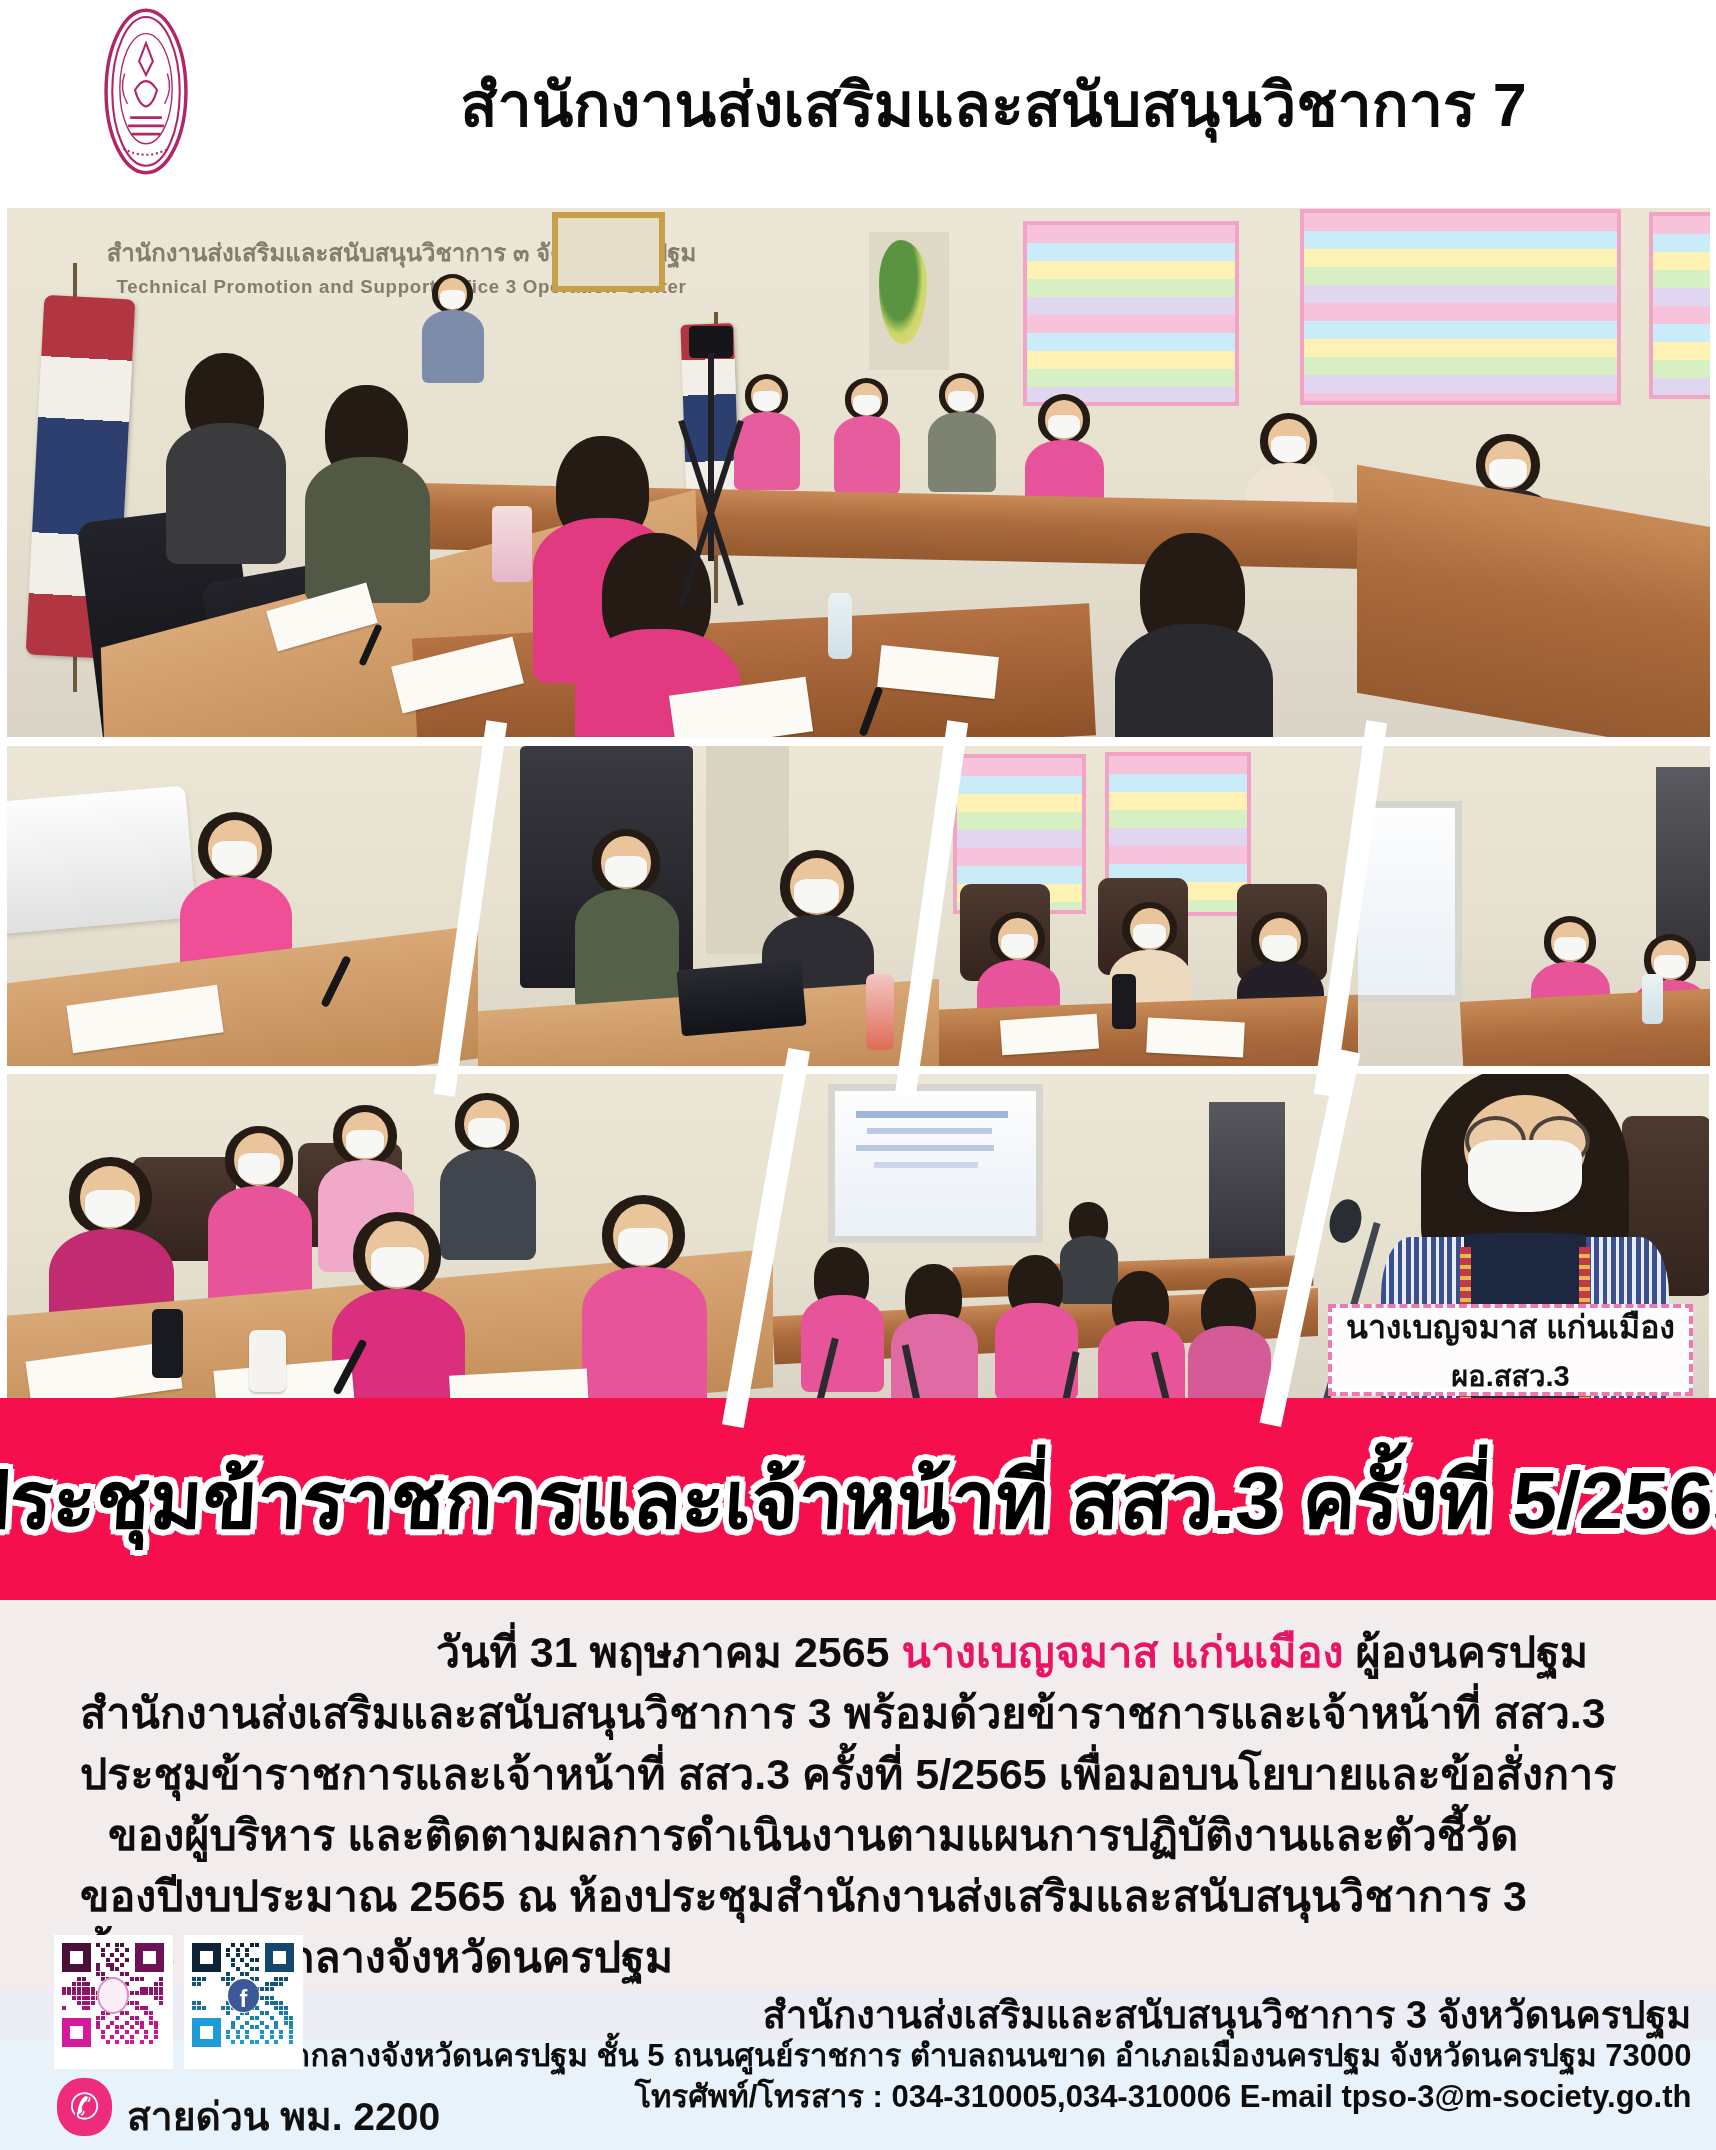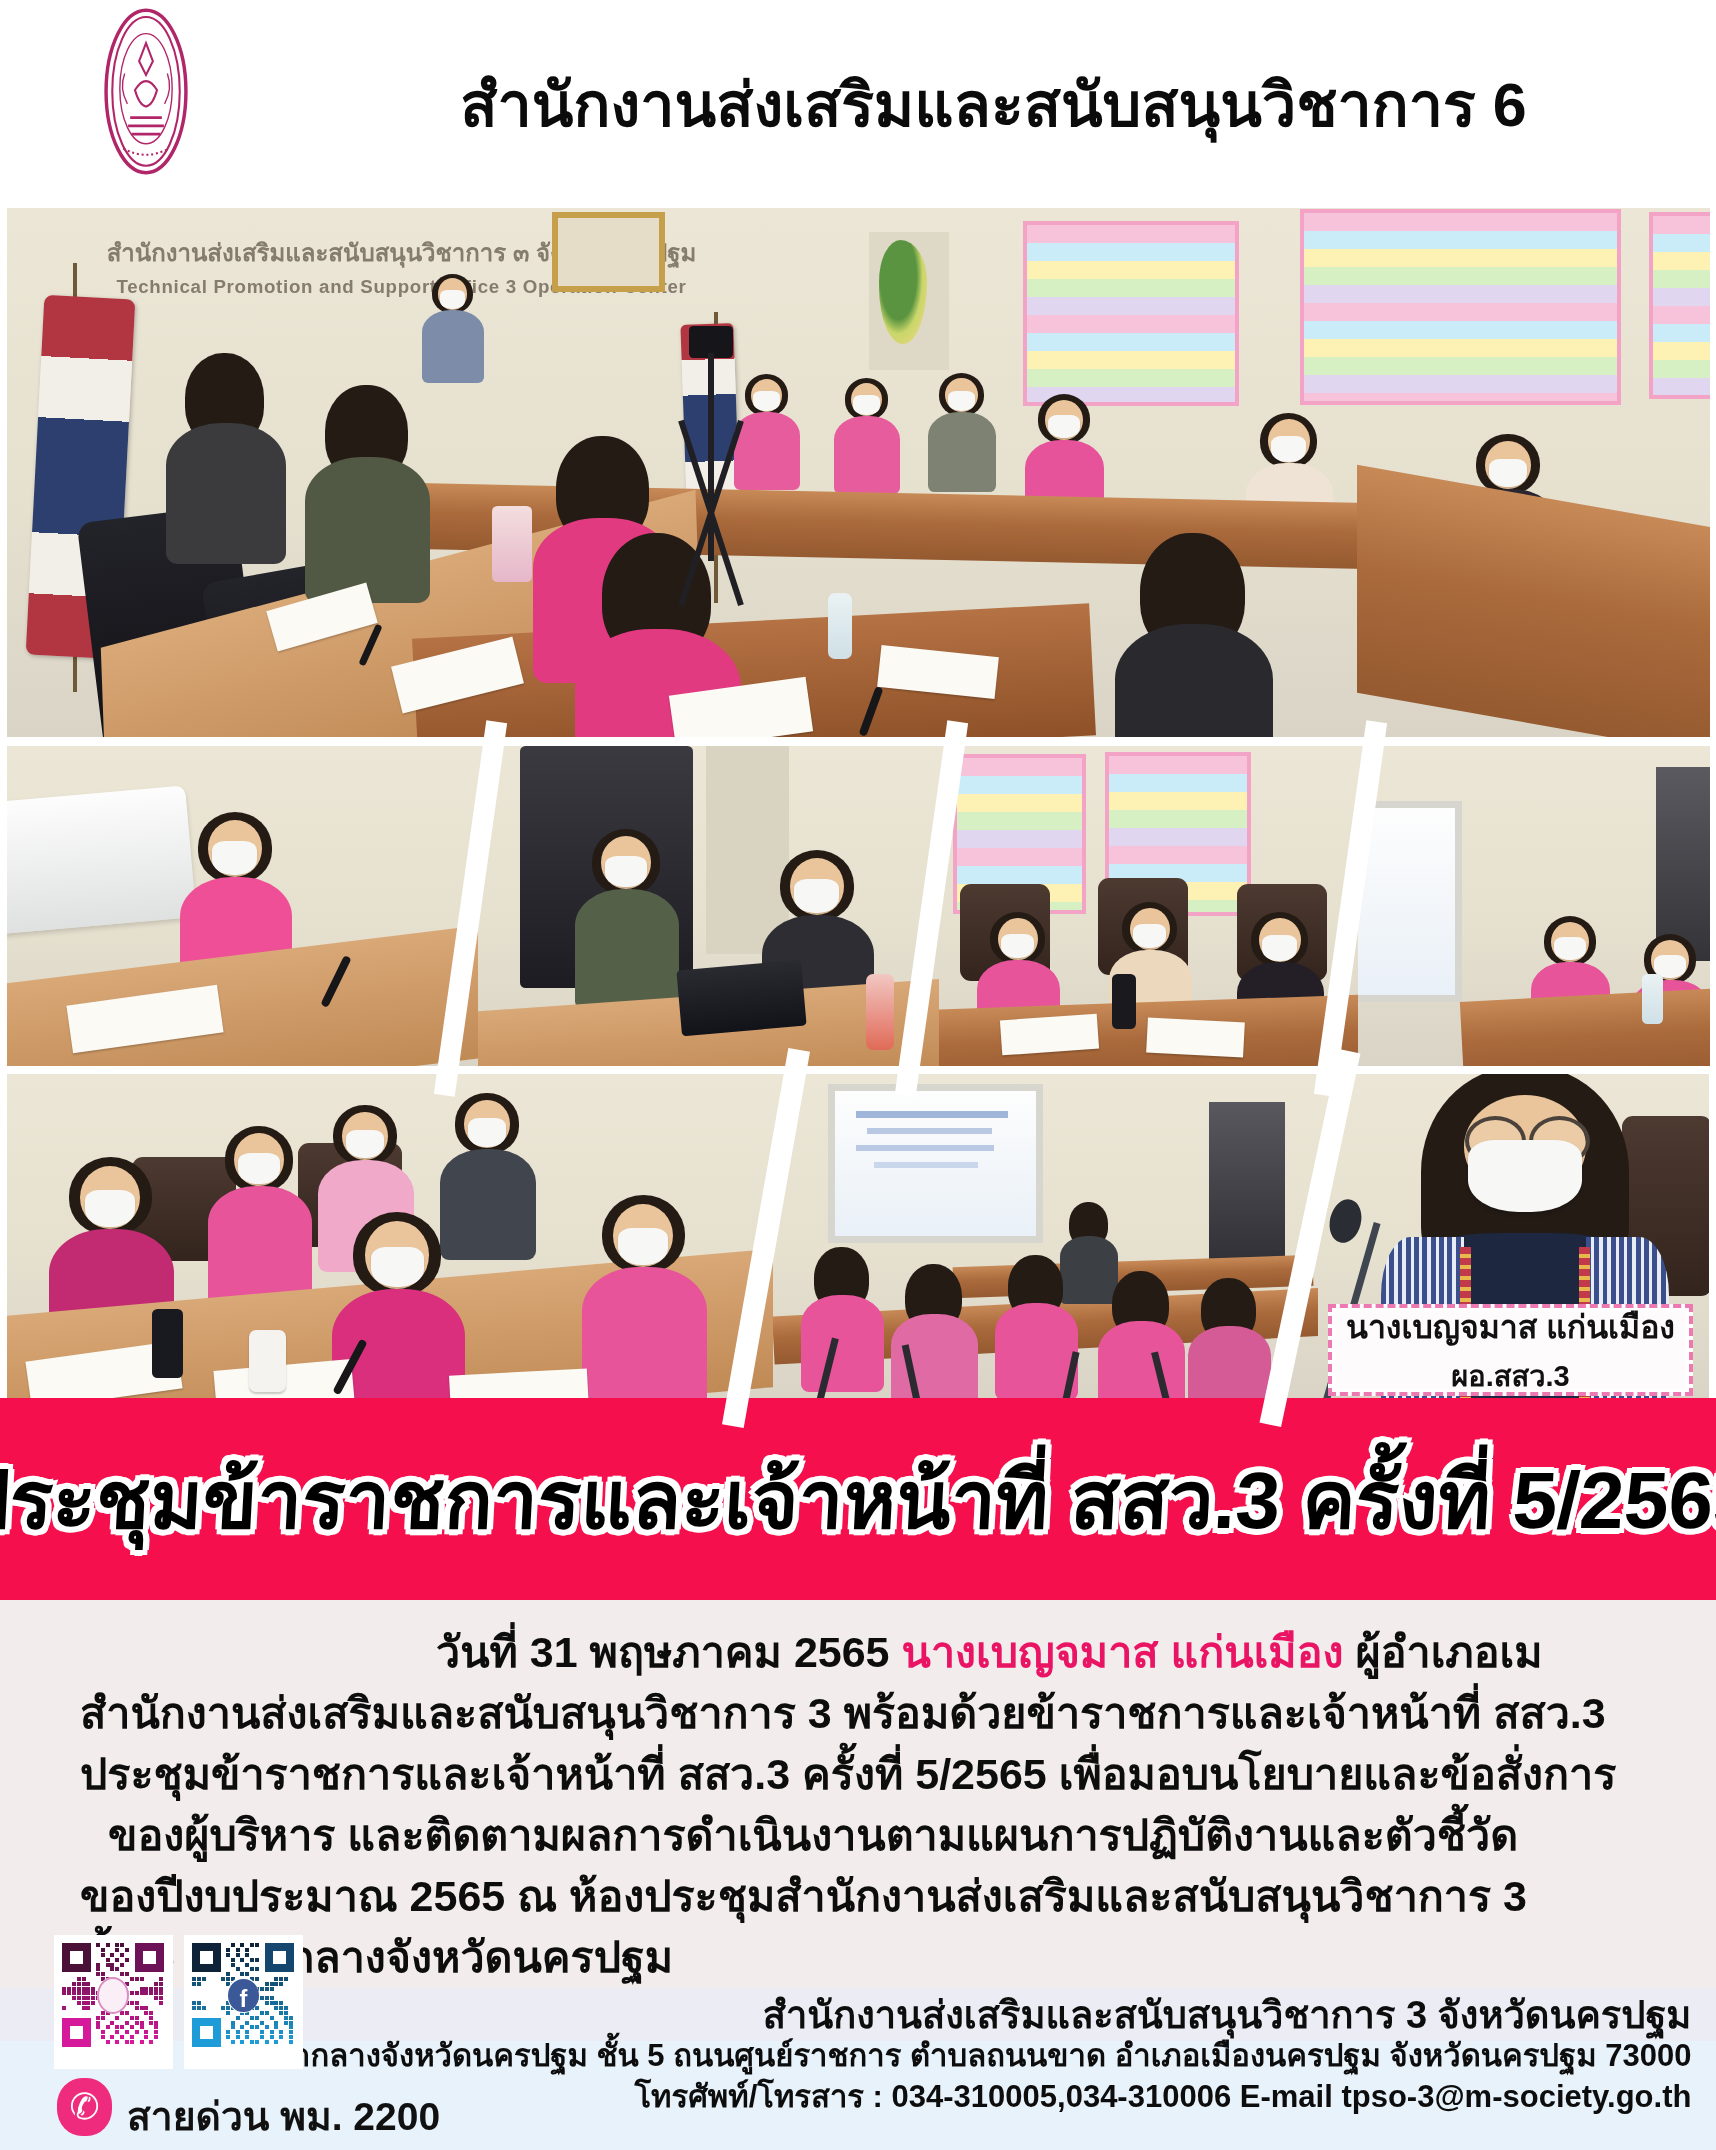--- a/index.html
+++ b/index.html
@@ -87,21 +87,21 @@
     <ellipse cx="61" cy="122" rx="58" ry="118" fill="#fff" stroke="#b12569" stroke-width="5"></ellipse>
     <ellipse cx="61" cy="122" rx="49" ry="108" fill="none" stroke="#b12569" stroke-width="3"></ellipse>
     <ellipse cx="61" cy="118" rx="38" ry="80" fill="none" stroke="#b12569" stroke-width="2"></ellipse>
     <path d="M61 52 l10 26 -10 20 -10 -20 z" fill="none" stroke="#b12569" stroke-width="3"></path>
     <path d="M45 120 q16 -26 32 0 q-6 22 -16 24 q-10 -2 -16 -24z" fill="none" stroke="#b12569" stroke-width="3"></path>
     <path d="M38 160 h46 M35 172 h52 M40 184 h42" stroke="#b12569" stroke-width="4"></path>
     <path d="M30 96 q-8 22 4 44 M92 96 q8 22 -4 44" fill="none" stroke="#b12569" stroke-width="2"></path>
     <path d="M28 205 q33 18 66 0" fill="none" stroke="#b12569" stroke-width="3" stroke-dasharray="3 4"></path>
   </svg>
   <div class="abs header-text">
-    <div class="org-name">สำนักงานส่งเสริมและสนับสนุนวิชาการ 6</div>
+    <div class="org-name">สำนักงานส่งเสริมและสนับสนุนวิชาการ 7</div>
   </div>
 </div>
 
 <div class="photo" id="p-main" style="left:7px;top:208px;width:1703px;height:530px;">
 
   <div class="abs wall-sign" style="left:97px;top:19.4px;width:595px;">
     <div class="s2">สำนักงานส่งเสริมและสนับสนุนวิชาการ ๓ จังหวัดนครปฐม</div>
     <div class="s3">Technical Promotion and Support Office 3 Operation Center</div>
   </div>
 
@@ -399,21 +399,21 @@
 <div class="sep" style="left:1299px;top:1047px;width:22px;height:382px;transform:rotate(12deg);"></div>
 
 <div class="abs banner">
   <div class="banner-title">ประชุมข้าราชการและเจ้าหน้าที่  สสว.3 ครั้งที่ 5/2565</div>
 </div>
 
 <div class="abs body-band"></div>
 <div class="abs band-mid"></div>
 <div class="abs band-foot"></div>
 
-<div class="abs bline" style="top:1618px;padding-left:356px;"><span>วันที่ 31 พฤษภาคม 2565 </span><span class="hl">นางเบญจมาส แก่นเมือง</span><span> ผู้อำเภอเม</span></div>
+<div class="abs bline" style="top:1618px;padding-left:356px;"><span>วันที่ 31 พฤษภาคม 2565 </span><span class="hl">นางเบญจมาส แก่นเมือง</span><span> ผู้องนครปฐม</span></div>
 <div class="abs bline" style="top:1679px;">สำนักงานส่งเสริมและสนับสนุนวิชาการ 3 พร้อมด้วยข้าราชการและเจ้าหน้าที่ สสว.3</div>
 <div class="abs bline" style="top:1740px;">ประชุมข้าราชการและเจ้าหน้าที่ สสว.3 ครั้งที่ 5/2565  เพื่อมอบนโยบายและข้อสั่งการ</div>
 <div class="abs bline" style="top:1801px;margin-left:28px;">ของผู้บริหาร และติดตามผลการดำเนินงานตามแผนการปฏิบัติงานและตัวชี้วัด</div>
 <div class="abs bline" style="top:1862px;">ของปีงบประมาณ 2565    ณ ห้องประชุมสำนักงานส่งเสริมและสนับสนุนวิชาการ 3</div>
 <div class="abs bline" style="top:1923px;">ชั้น 5 ศาลากลางจังหวัดนครปฐม</div>
 
 <div class="abs qr" style="left:54px;top:1935px;width:119px;height:134px;">
   <div class="qr-grid">
     <div class="fp" style="left:0;top:0;border-color:#4a1038;"></div>
     <div class="fp" style="right:0;top:0;border-color:#6e1257;"></div>

